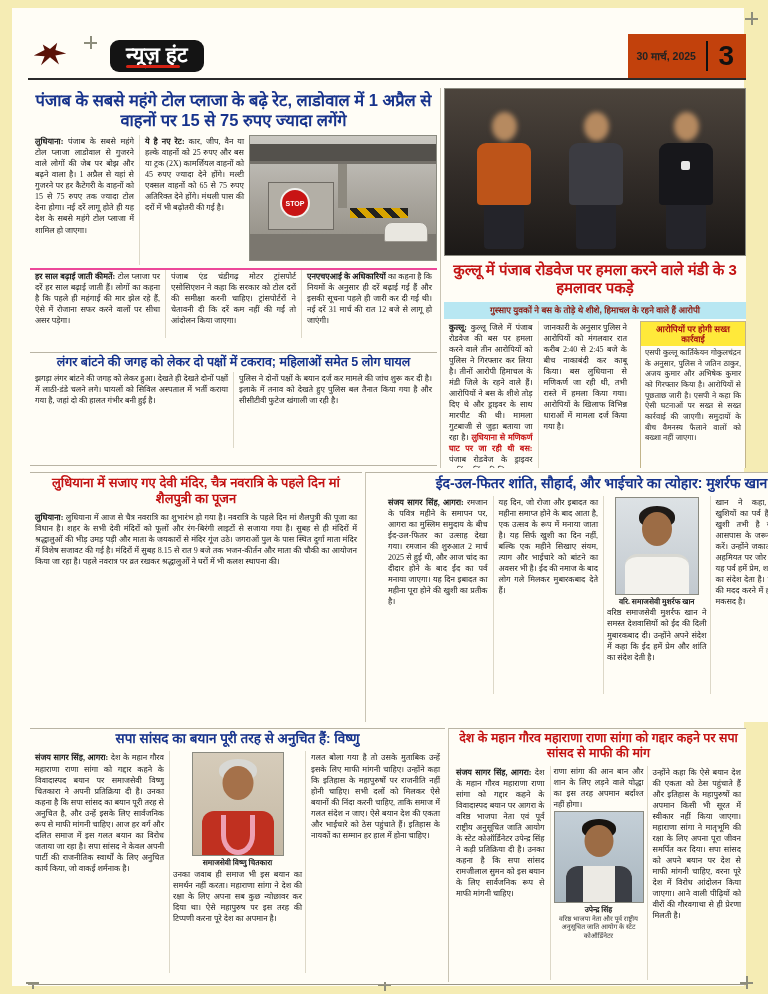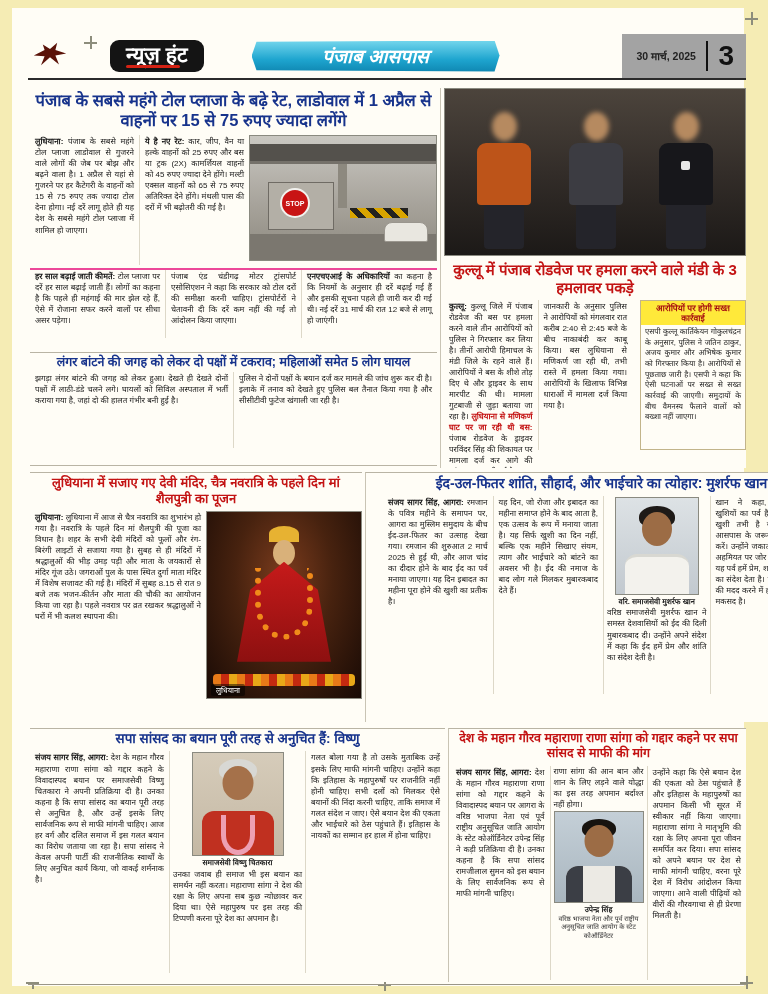--- a/index.html
+++ b/index.html
@@ -18,32 +18,32 @@
             border-bottom:2px solid #2b2b2b; display:flex; align-items:center; }
   .logo-box { background:#141414; color:#fff; border-radius:9px; padding:3px 16px 6px;
               font-size:21px; font-weight:bold; margin-left:42px; position:relative; line-height:1.1; }
   .logo-box .swoosh { position:absolute; left:16px; bottom:4px; width:54px; height:3px;
                       background:#d42214; border-radius:3px; }
   .banner { margin-left:48px; width:248px; height:31px; line-height:31px; text-align:center;
             background:linear-gradient(180deg,#72d5ec 0%,#1ea5cf 60%,#0f87b2 100%);
             color:#fff; font-weight:bold; font-style:italic; font-size:19px;
             clip-path:polygon(2% 4%, 98% 0, 100% 48%, 98% 100%, 2% 96%, 0 50%); }
   .head-right { margin-left:auto; height:100%; display:flex; align-items:center; gap:10px;
-                background:#a3a3a3; padding:0 8px 0 14px; }
+                background:#c2410c; padding:0 8px 0 8px; }
   .date { font-size:10.5px; font-weight:bold; color:#222; }
   .vrule { width:2.5px; height:30px; background:#111; }
   .pagenum { font-size:28px; font-weight:bold; color:#111; padding-right:4px; }
 
   
   .block { position:absolute; overflow:hidden; background:#fffdf6; }
   .hl { text-align:center; font-weight:bold; line-height:1.22; padding:2px 4px; }
   .hl.blue { color:#17338c; }
   .hl.red  { color:#c31313; }
   .cols { display:flex; align-items:stretch; }
-  .col { flex:1; padding:1px 5px; font-size:8px; line-height:1.38; text-align:justify; color:#191919; }
+  .col { flex:1; padding:1px 5px; font-size:8px; line-height:1.38; text-align:justify; color:#191919;font-family:Liberation Serif, serif; }
   .col + .col { border-left:1px solid #ddd8c8; }
   .lead { font-weight:bold; }
   .red-lead { color:#c41212; font-weight:bold; }
   .cap { font-size:7.5px; font-weight:bold; text-align:center; color:#222; line-height:1.25; padding:1px 0; }
   .cap-sub { font-size:6.8px; text-align:center; color:#333; line-height:1.25; }
   figure { border:1px solid #8a8a80; position:relative; overflow:hidden; }
 
   
   .toll-photo { width:188px; height:126px; flex:none;
                 background:linear-gradient(180deg,#cac8c2 0%,#a7a39b 55%,#8d897f 100%); }
@@ -139,21 +139,20 @@
   <div class="header">
     <span style="margin-left:4px">
       <svg viewBox="0 0 40 30" width="36" height="27" aria-hidden="true">
         <path d="M2 16 L14 10 L12 4 L20 9 L28 2 L26 10 L38 14 L26 16 L30 26 L20 18 L10 27 L14 17 Z" fill="#5a1208"></path>
       </svg>
     </span>
     <div class="logo-box">
       <span>न्यूज़ हंट</span>
       <div class="swoosh"></div>
     </div>
-    <div class="banner">पंजाब आसपास</div>
     <div class="head-right">
       <span class="date">30 मार्च, 2025</span>
       <span class="vrule"></span>
       <span class="pagenum">3</span>
     </div>
   </div>
 
   <section class="block" style="left:30px;top:88px;width:407px;height:260px">
     <h1 class="hl blue" style="font-size:16.5px">पंजाब के सबसे महंगे टोल प्लाजा के बढ़े रेट, लाडोवाल में 1 अप्रैल से वाहनों पर 15 से 75 रुपए ज्यादा लगेंगे</h1>
     <div class="cols" style="height:130px;margin-top:3px">
@@ -188,20 +187,21 @@
           <div class="sp-torso"></div>
           <div class="sp-legs"></div>
         </div>
       <div class="sp-man m3">
           <div class="sp-head"></div>
           <div class="sp-torso"></div>
           <div class="sp-legs"></div>
         </div>
     </figure>
     <h2 class="hl red" style="font-size:15px;margin-top:3px">कुल्लू में पंजाब रोडवेज पर हमला करने वाले मंडी के 3 हमलावर पकड़े</h2>
+    <div class="strap">गुस्साए युवकों ने बस के तोड़े थे शीशे, हिमाचल के रहने वाले हैं आरोपी</div>
     <div class="cols" style="height:150px">
       <p class="col">
         <b class="lead">कुल्लू:</b>
         <span>कुल्लू जिले में पंजाब रोडवेज की बस पर हमला करने वाले तीन आरोपियों को पुलिस ने गिरफ्तार कर लिया है। तीनों आरोपी हिमाचल के मंडी जिले के रहने वाले हैं। आरोपियों ने बस के शीशे तोड़ दिए थे और ड्राइवर के साथ मारपीट की थी। मामला गुटबाजी से जुड़ा बताया जा रहा है।</span>
         <span class="red-lead">लुधियाना से मणिकर्ण घाट पर जा रही थी बस:</span>
         <span>पंजाब रोडवेज के ड्राइवर परविंदर सिंह की शिकायत पर मामला दर्ज कर आगे की जांच शुरू कर दी गई है।</span>
       </p>
       <p class="col"><span>जानकारी के अनुसार पुलिस ने आरोपियों को मंगलवार रात करीब 2:40 से 2:45 बजे के बीच नाकाबंदी कर काबू किया। बस लुधियाना से मणिकर्ण जा रही थी, तभी रास्ते में हमला किया गया। आरोपियों के खिलाफ विभिन्न धाराओं में मामला दर्ज किया गया है।</span></p>
       <aside class="sidebox">
         <div class="sidebox-title">आरोपियों पर होगी सख्त कार्रवाई</div>
@@ -215,28 +215,20 @@
     <div class="cols" style="height:76px">
       <p class="col"><span>झगड़ा लंगर बांटने की जगह को लेकर हुआ। देखते ही देखते दोनों पक्षों में लाठी-डंडे चलने लगे। घायलों को सिविल अस्पताल में भर्ती कराया गया है, जहां दो की हालत गंभीर बनी हुई है।</span></p>
       <p class="col"><span>पुलिस ने दोनों पक्षों के बयान दर्ज कर मामले की जांच शुरू कर दी है। इलाके में तनाव को देखते हुए पुलिस बल तैनात किया गया है और सीसीटीवी फुटेज खंगाली जा रही है।</span></p>
     </div>
   </section>
 
   <section class="block" style="left:30px;top:472px;width:332px;height:250px;border-top:1px solid #b9b4a4">
     <h2 class="hl red" style="font-size:13px">लुधियाना में सजाए गए देवी मंदिर, चैत्र नवरात्रि के पहले दिन मां शैलपुत्री का पूजन</h2>
     <div class="cols" style="height:196px;margin-top:2px">
       <p class="col"><b class="lead">लुधियाना:</b> <span>लुधियाना में आज से चैत्र नवरात्रि का शुभारंभ हो गया है। नवरात्रि के पहले दिन मां शैलपुत्री की पूजा का विधान है। शहर के सभी देवी मंदिरों को फूलों और रंग-बिरंगी लाइटों से सजाया गया है। सुबह से ही मंदिरों में श्रद्धालुओं की भीड़ उमड़ पड़ी और माता के जयकारों से मंदिर गूंज उठे। जगराओं पुल के पास स्थित दुर्गा माता मंदिर में विशेष सजावट की गई है। मंदिरों में सुबह 8.15 से रात 9 बजे तक भजन-कीर्तन और माता की चौकी का आयोजन किया जा रहा है। पहले नवरात्र पर व्रत रखकर श्रद्धालुओं ने घरों में भी कलश स्थापना की।</span></p>
-      <figure class="temple">
-        <div class="t-crown"></div>
-        <div class="t-face"></div>
-        <div class="t-drape"></div>
-        <div class="t-garland"></div>
-        <div class="t-flowers"></div>
-        <div class="t-caption">लुधियाना</div>
-      </figure>
     </div>
   </section>
 
   <section class="block" style="left:365px;top:472px;width:455px;height:250px;border-top:1px solid #b9b4a4;border-left:1px solid #c9c4b4;padding-left:17px">
     <h2 class="hl blue" style="font-size:14px">ईद-उल-फितर शांति, सौहार्द, और भाईचारे का त्योहार: मुशर्रफ खान</h2>
     <div class="cols" style="height:198px;margin-top:2px">
       <p class="col"><b class="lead">संजय सागर सिंह, आगरा:</b> <span>रमजान के पवित्र महीने के समापन पर, आगरा का मुस्लिम समुदाय के बीच ईद-उल-फितर का उत्साह देखा गया। रमजान की शुरुआत 2 मार्च 2025 से हुई थी, और आज चांद का दीदार होने के बाद ईद का पर्व मनाया जाएगा। यह दिन इबादत का महीना पूरा होने की खुशी का प्रतीक है।</span></p>
       <p class="col"><span>यह दिन, जो रोजा और इबादत का महीना समाप्त होने के बाद आता है, एक उत्सव के रूप में मनाया जाता है। यह सिर्फ खुशी का दिन नहीं, बल्कि एक महीने सिखाए संयम, त्याग और भाईचारे को बांटने का अवसर भी है। ईद की नमाज के बाद लोग गले मिलकर मुबारकबाद देते हैं।</span></p>
       <div class="col" style="padding:0 3px">
         <figure class="portrait musharraf">

